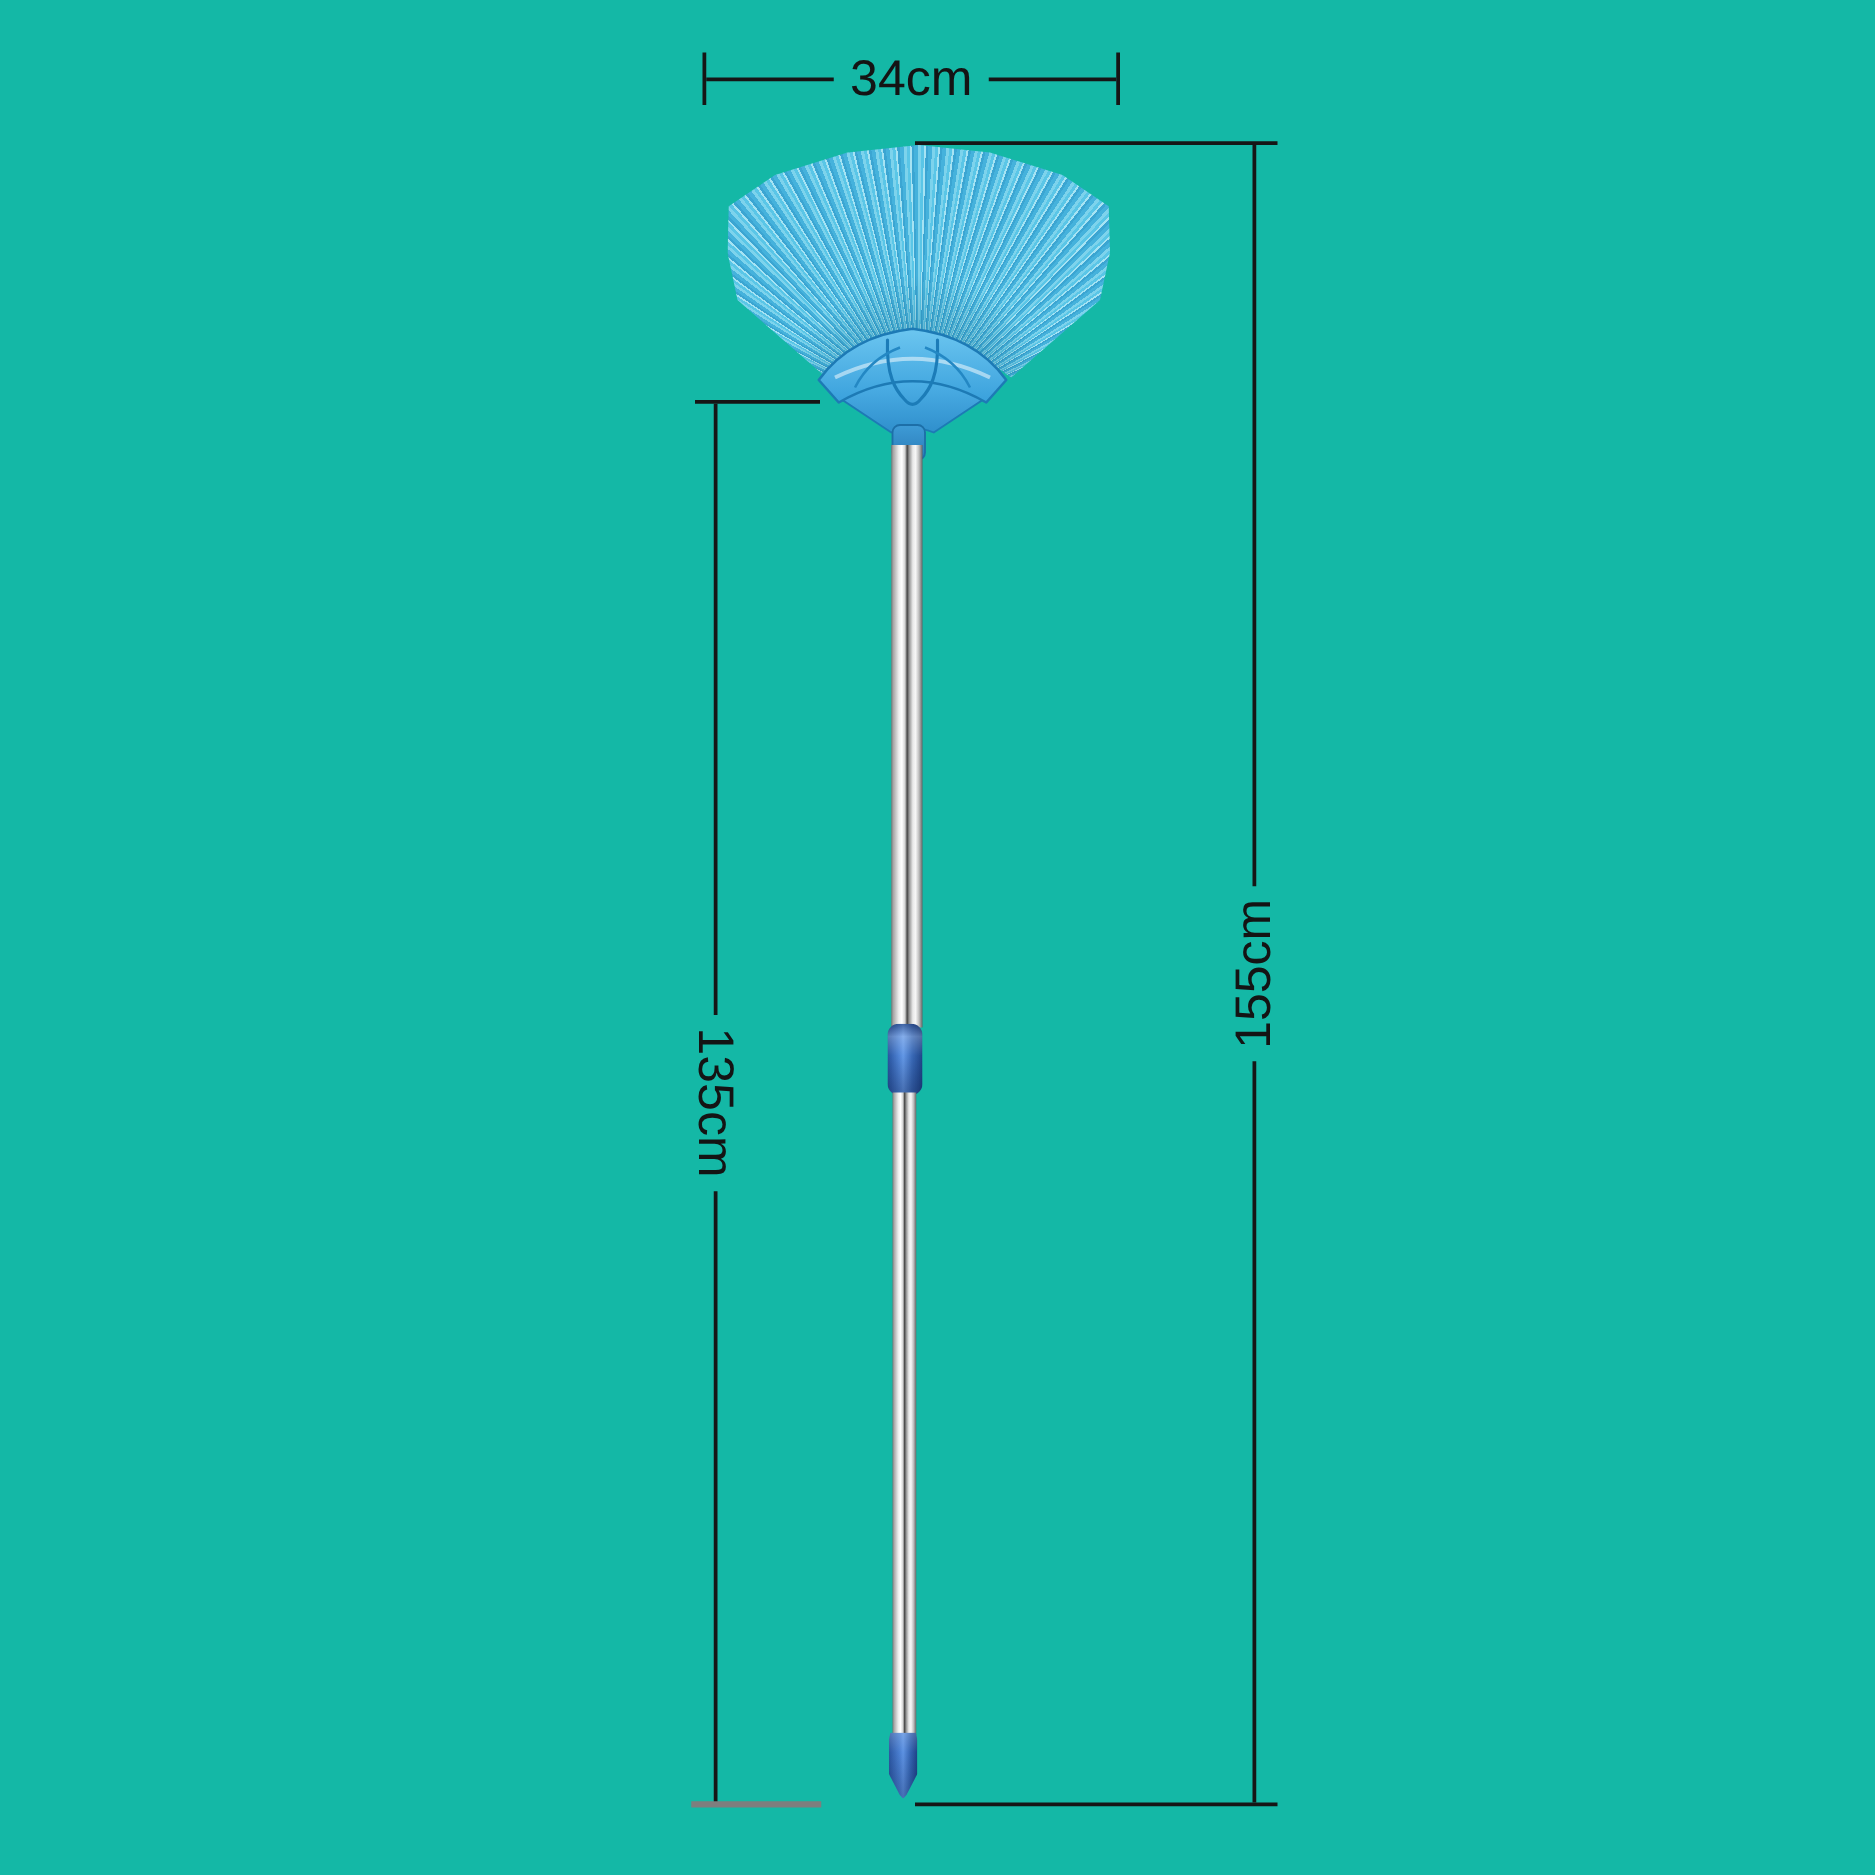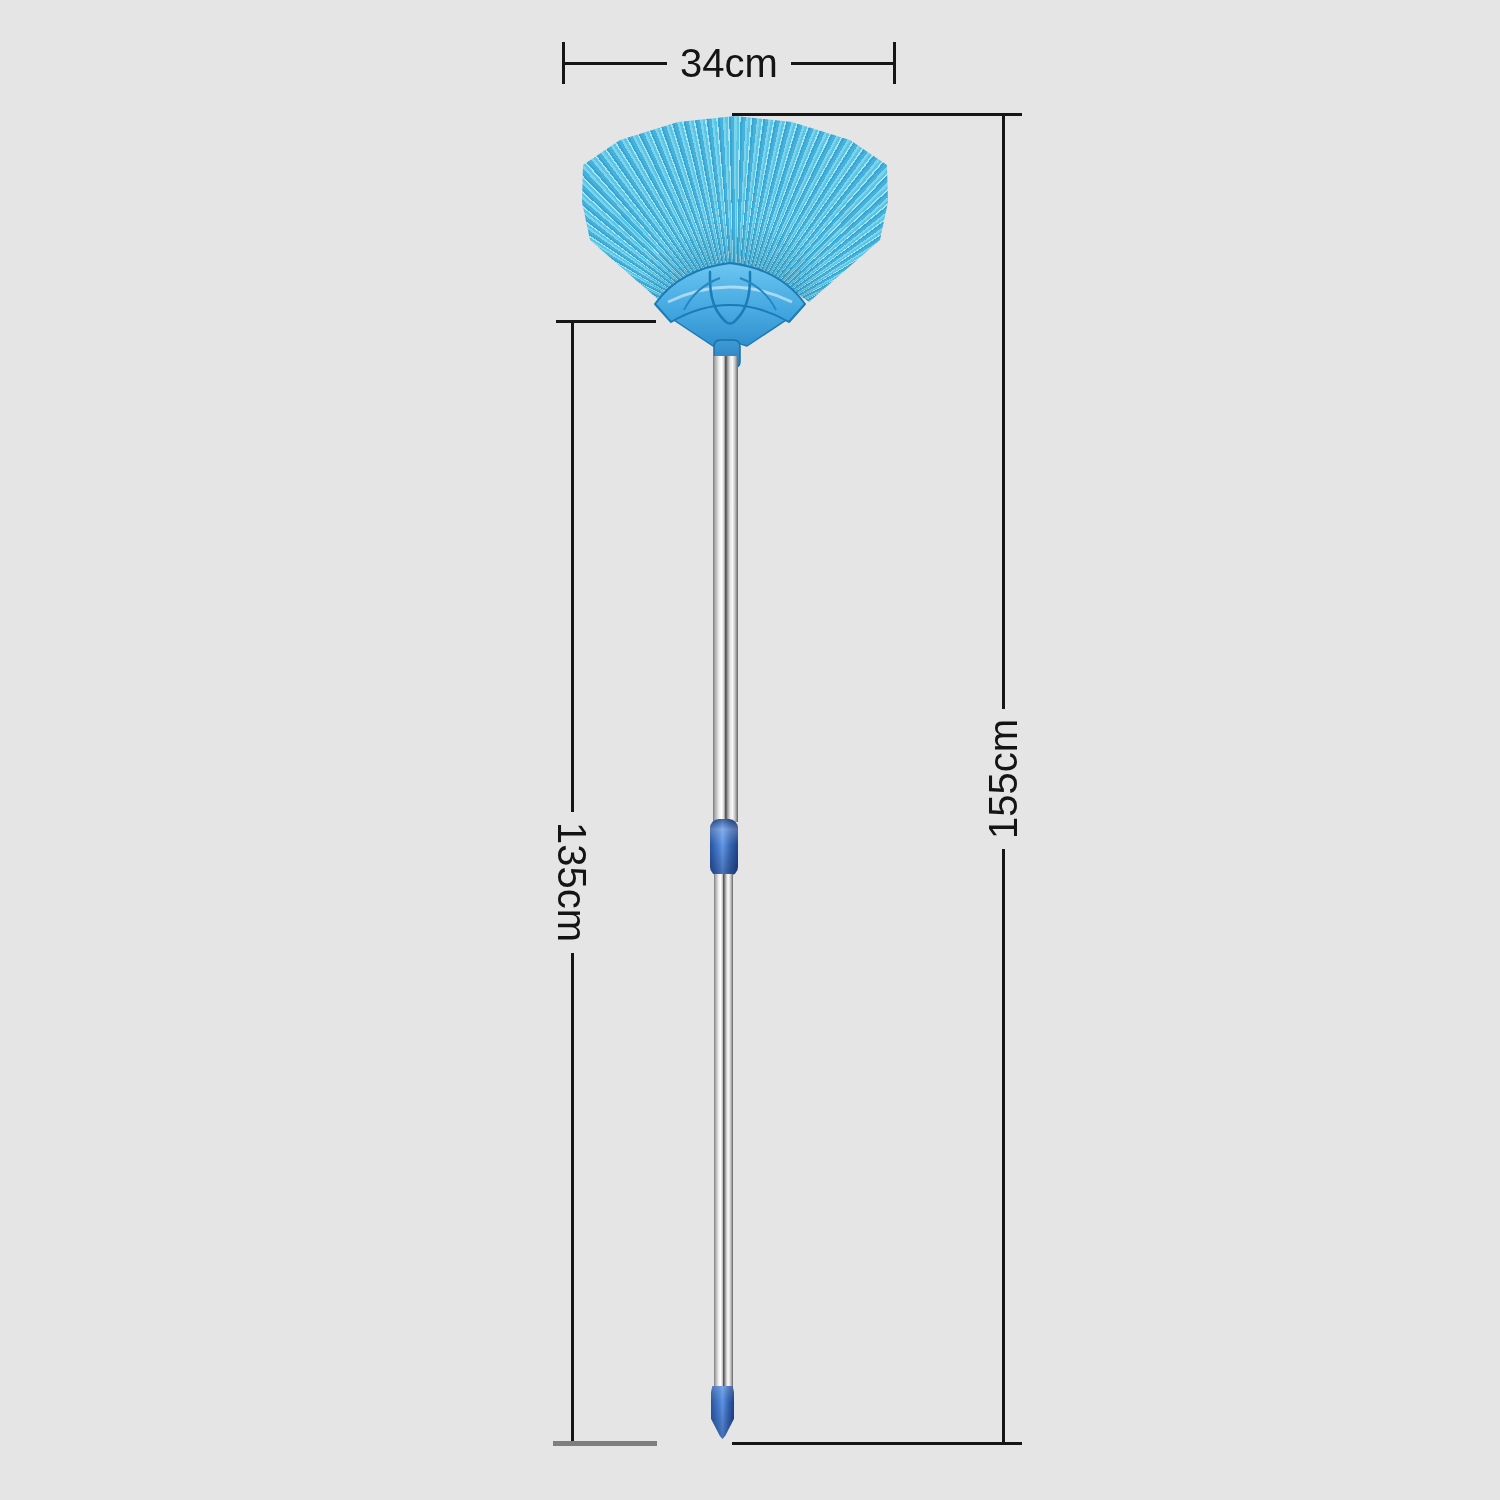--- a/index.html
+++ b/index.html
@@ -1,17 +1,17 @@
 <!DOCTYPE html>
 <html><head>
 <meta charset="utf-8">
 <style>
   html,body { margin:0; padding:0; background:#fff; }
   .stage {
-    position:relative; width:1500px; height:1500px; background:#e5e5e5;
+    position:relative; width:1500px; height:1500px; background:#14b8a6;
     font-family:"Liberation Sans", sans-serif; color:#141414; overflow:hidden;
   }
 
   
   .dim-h { position:absolute; display:flex; align-items:center; }
   .dim-h .tick { width:3px; height:42px; background:#161616; }
   .dim-h .seg  { flex:1; height:3px; background:#161616; }
   .dim-h .lbl  { font-size:40px; line-height:1; padding:0 13px; white-space:nowrap; }
 
   .vdim { position:absolute; width:40px; display:flex; flex-direction:column; align-items:center; }

